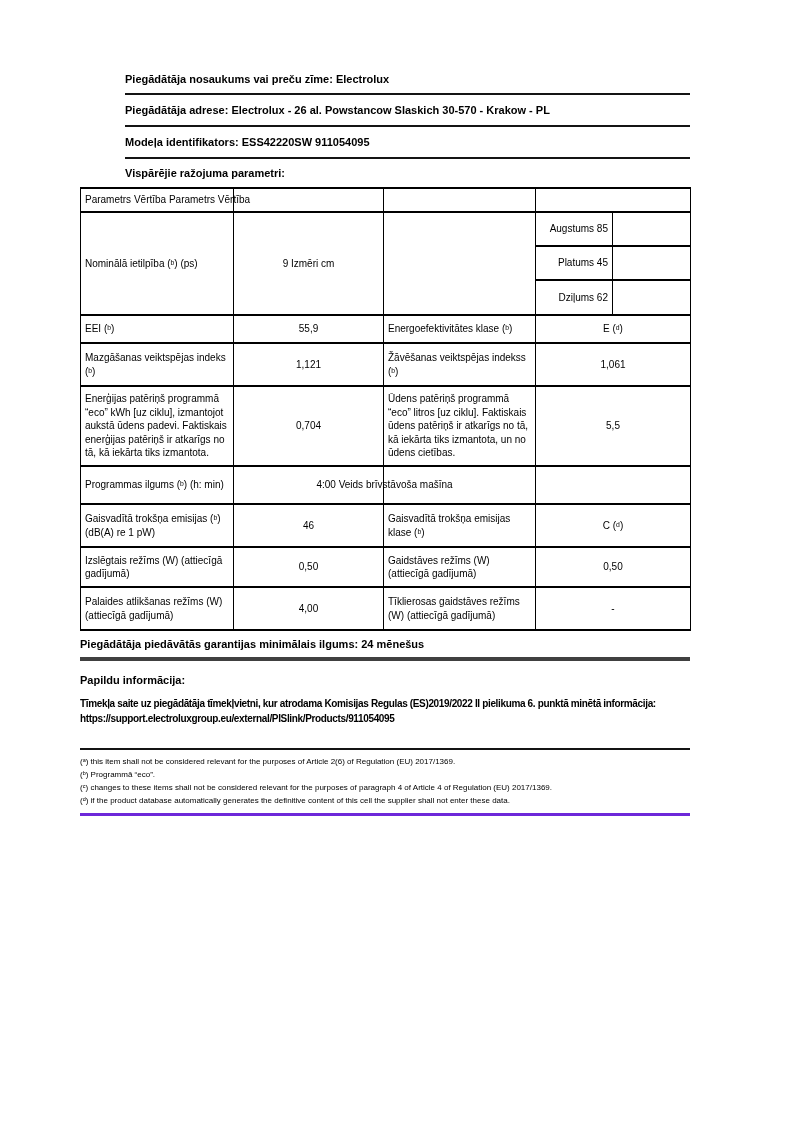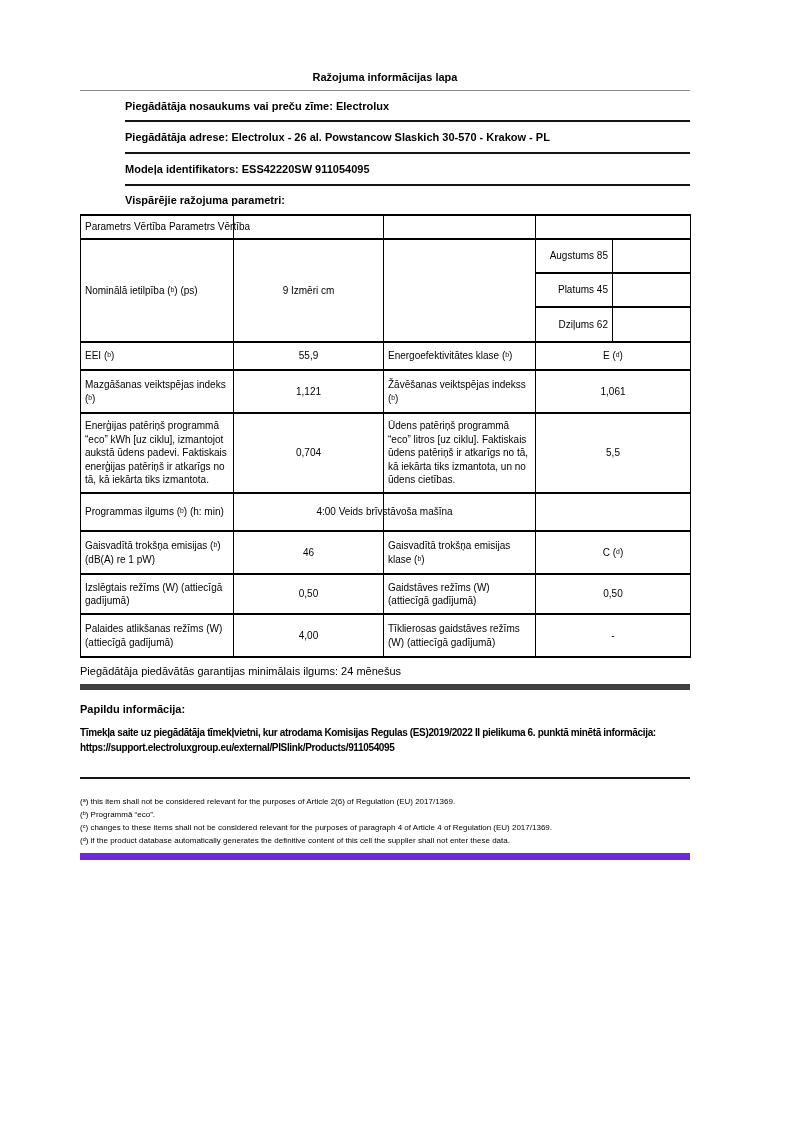--- a/index.html
+++ b/index.html
@@ -53,39 +53,38 @@
   tr.h-off   { height:40px; }
   tr.h-delay { height:43px; }
   td.durcell { position:relative; text-align:center; }
   .colline {
     position:absolute; left:149px; top:-2px; bottom:-2px; width:1px;
     background:#000;
   }
 
   .warranty-row {
     height:26px; display:flex; align-items:center;
-    font-size:11px; font-weight:400;
-    border-bottom:6px solid #404040;
+    font-size:11px; font-weight:700;
+    border-bottom:4px solid #404040;
   }
   .papildu { margin-top:13px; font-size:11px; font-weight:700; }
   .weblink {
     margin-top:10px; font-size:10px; font-weight:700;
     letter-spacing:-0.35px; line-height:15px;
     padding-bottom:22px; border-bottom:2px solid #141414;
   }
   .weblink .url { font-weight:700; }
-  .footnotes { padding:16px 0 6px 0; border-bottom:7px solid #6d28d9; }
+  .footnotes { padding:5px 0 6px 0; border-bottom:3px solid #6d28d9; }
   .fn { font-size:8px; line-height:13px; font-weight:400; }
 </style>
 </head>
 <body>
 
 <div class="content">
 
-  <div class="title-row">Ražojuma informācijas lapa</div>
 
   <div class="hdr-line h1">Piegādātāja nosaukums vai preču zīme: Electrolux</div>
   <div class="hdr-line h2">Piegādātāja adrese: Electrolux - 26 al. Powstancow Slaskich 30-570 - Krakow - PL</div>
   <div class="hdr-line h3">Modeļa identifikators: ESS42220SW 911054095</div>
   <div class="hdr-line h4">Vispārējie ražojuma parametri:</div>
 
   <table class="params">
     <colgroup>
       <col style="width:153px">
         <col style="width:150px">

